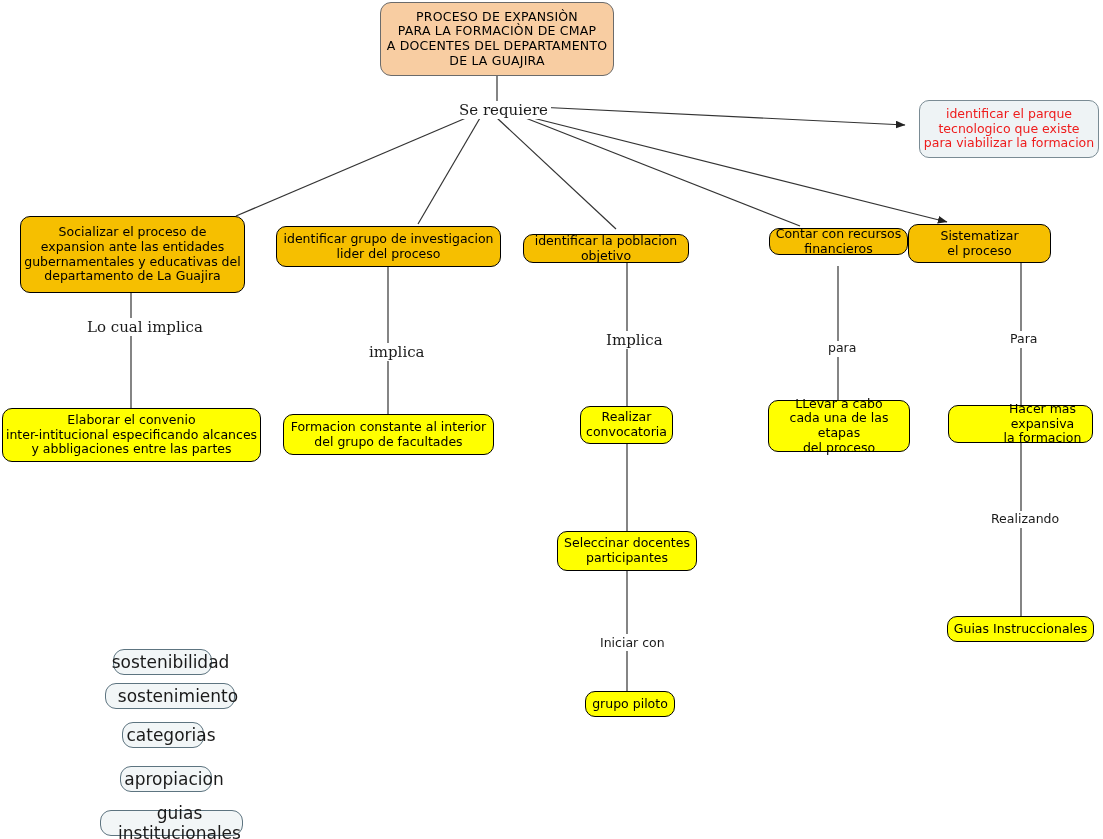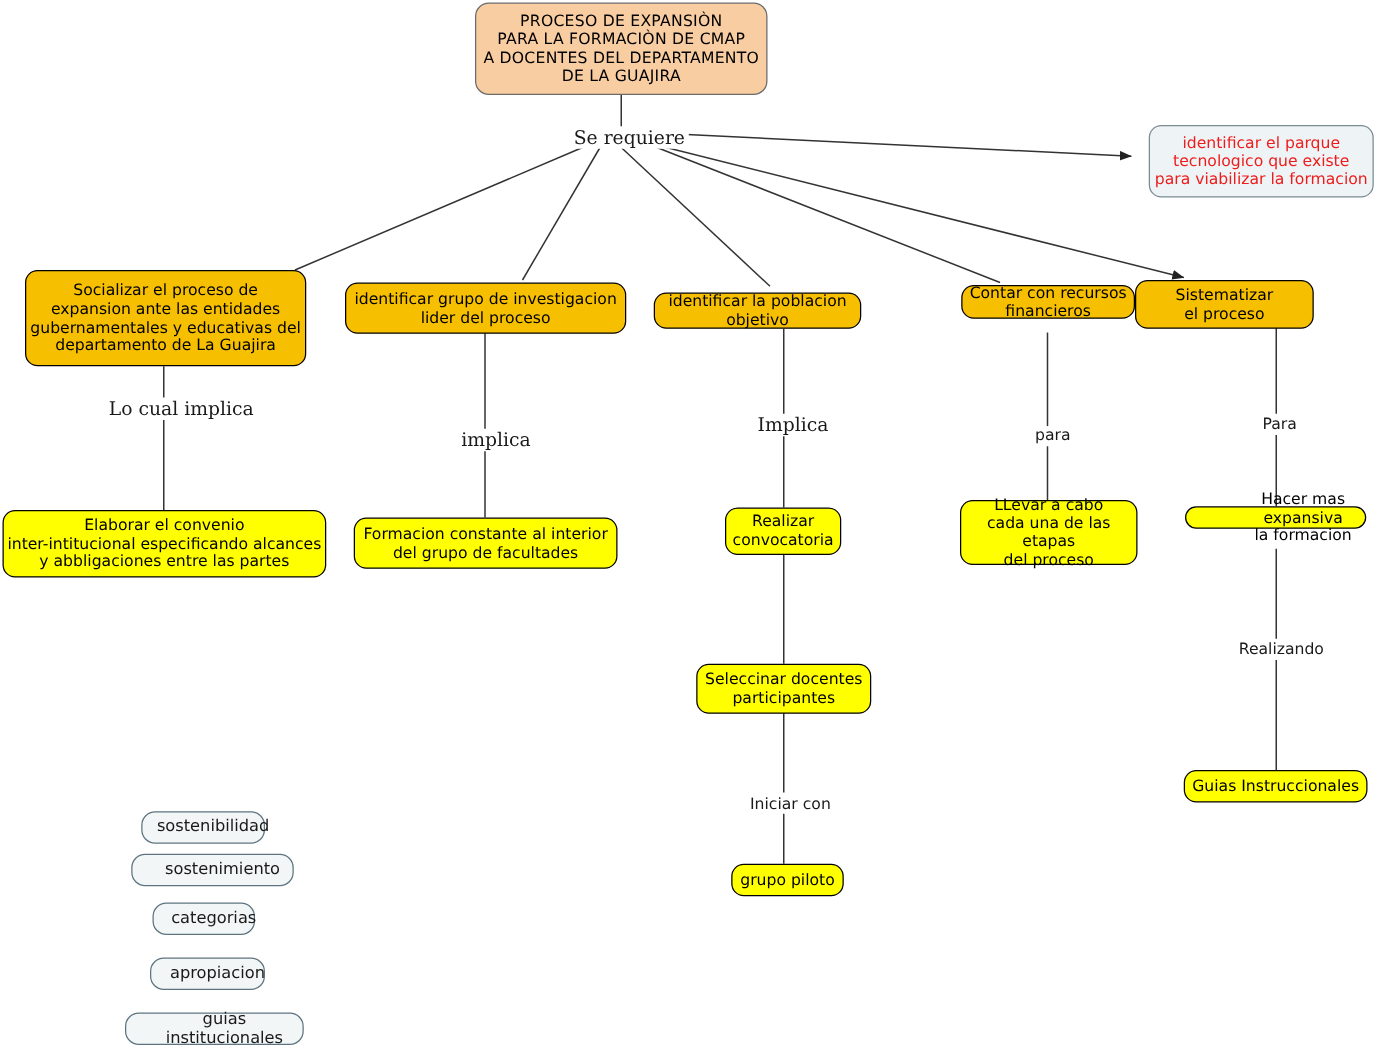--- a/index.html
+++ b/index.html
@@ -66,21 +66,21 @@
     background: #eef3f5;
     border-color: #7a8b94;
     color: #ee1c1c;
     font-size: 12.5px;
     border-radius: 10px;
   }
   .node.chip {
     background: #f2f6f7;
     border-color: #5d7480;
     color: #1a1a1a;
-    font-size: 13px;
+    font-size: 17px;
     border-radius: 11px;
     padding-left: 16px;
   }
   .linklabel {
     position: absolute;
     z-index: 6;
     background: #ffffff;
     color: #1a1a1a;
     font-size: 12.5px;
     white-space: nowrap;
@@ -170,21 +170,21 @@
   <div class="node yellow" style="left:283px; top:414px; width:211px; height:41px;">Formacion constante al interior
 del grupo de facultades</div>
 
   <div class="node yellow" style="left:580px; top:406px; width:93px; height:38px;">Realizar
 convocatoria</div>
 
   <div class="node yellow" style="left:768px; top:400px; width:142px; height:52px;">LLevar a cabo
 cada una de las etapas
 del proceso</div>
 
-  <div class="node yellow" style="left:948px; top:405px; width:145px; height:18px;padding-left:44px;">Hacer mas expansiva
+  <div class="node yellow" style="left:948px; top:405px; width:145px; height:38px;padding-left:44px;">Hacer mas expansiva
 la formacion</div>
 
   <div class="node yellow" style="left:557px; top:531px; width:140px; height:40px;">Seleccinar docentes
 participantes</div>
 
   <div class="node yellow" style="left:585px; top:691px; width:90px; height:26px;">grupo piloto</div>
 
   <div class="node yellow" style="left:947px; top:616px; width:147px; height:26px;">Guias Instruccionales</div>
 
   <div class="node chip" style="left:113px; top:649px; width:99px; height:26px;">sostenibilidad</div>

